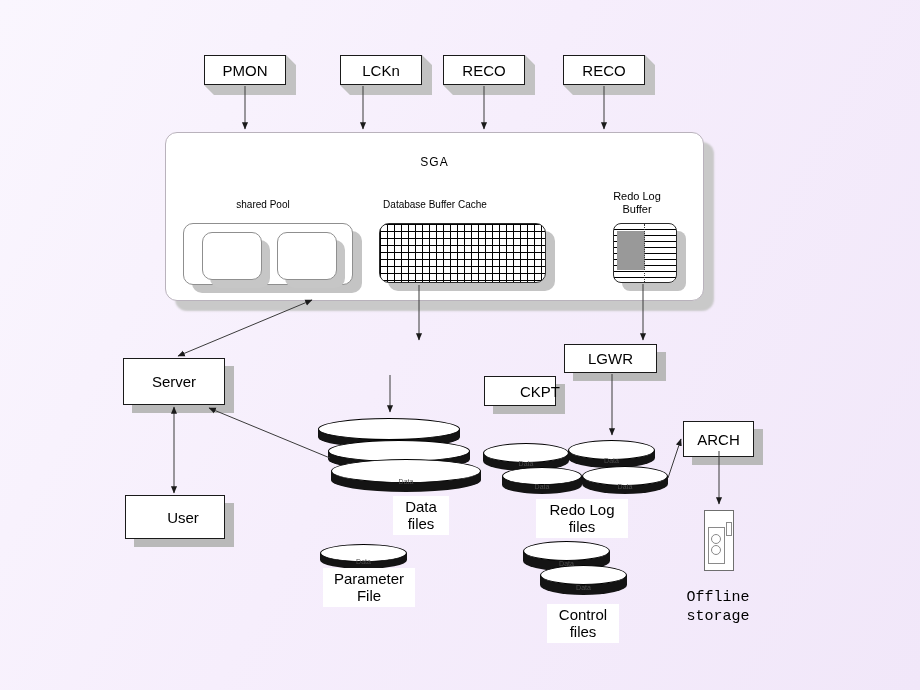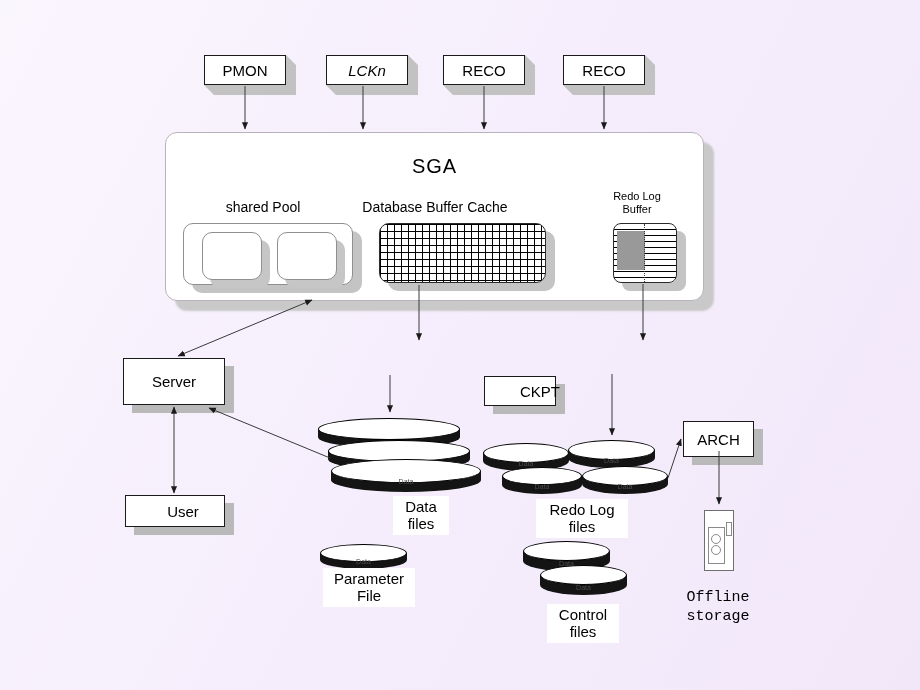--- a/index.html
+++ b/index.html
@@ -14,22 +14,22 @@
     clip-path:polygon(82px 0,92px 10px,92px 40px,10px 40px,0 30px,82px 30px);}
   .box3d .face{position:absolute;left:0;top:0;width:82px;height:30px;background:#fff;
     border:1px solid #1a1a1a;box-sizing:border-box;display:flex;align-items:center;justify-content:center;
     font-size:15px;}
   
   .pbox{position:absolute;background:#fff;border:1px solid #1a1a1a;box-sizing:border-box;
     box-shadow:9px 8px 0 #b9b9b9;display:flex;align-items:center;justify-content:center;font-size:15px;}
   
   .sga{position:absolute;left:165px;top:132px;width:537px;height:167px;background:#fff;
     border:1px solid #b9b2bc;border-radius:12px;box-shadow:10px 10px 2px #c9c9c9;}
-  .sga-title{position:absolute;left:0;right:0;top:22px;text-align:center;font-size:20px;letter-spacing:1px;}
-  .sga-label{position:absolute;transform:translateX(-50%);font-size:14px;white-space:nowrap;}
+  .sga-title{position:absolute;left:0;right:0;top:22px;text-align:center;font-size:12px;letter-spacing:1px;}
+  .sga-label{position:absolute;transform:translateX(-50%);font-size:10px;white-space:nowrap;}
   .sga-label-small{position:absolute;transform:translateX(-50%);font-size:11px;text-align:center;line-height:1.2;}
   .pool-outer{position:absolute;left:17px;top:90px;width:168px;height:60px;background:#fff;
     border:1px solid #8f8f8f;border-radius:10px;box-shadow:9px 8px 0 #c4c4c4;}
   .pool-inner{position:absolute;width:58px;height:46px;top:8px;background:#fff;border:1px solid #8f8f8f;
     border-radius:10px;box-shadow:8px 8px 0 #c6c6c6;}
   .grid-box{position:absolute;left:213px;top:90px;width:167px;height:60px;border:1px solid #2a2a2a;
     border-radius:10px;box-sizing:border-box;box-shadow:9px 8px 0 #c4c4c4;
     background:
       repeating-linear-gradient(to right,#000 0 1px,transparent 1px 7px),
       repeating-linear-gradient(to bottom,#000 0 1px,transparent 1px 7px),#fff;}
@@ -57,21 +57,21 @@
 </style>
 </head>
 <body>
 
 <div class="stage">
 
   <div class="box3d" style="left:204px;top:55px;">
     <div class="ext"></div>
     <div class="face">PMON</div>
   </div>
-  <div class="box3d" style="left:326px;top:55px;font-style:italic;">
+  <div class="box3d" style="left:340px;top:55px;">
     <div class="ext"></div>
     <div class="face">LCKn</div>
   </div>
   <div class="box3d" style="left:443px;top:55px;">
     <div class="ext"></div>
     <div class="face">RECO</div>
   </div>
   <div class="box3d" style="left:563px;top:55px;">
     <div class="ext"></div>
     <div class="face">RECO</div>
@@ -98,21 +98,24 @@
       <div class="redo-dotline"></div>
     </div>
   </div>
 
   <div class="pbox" style="left:123px;top:358px;width:102px;height:47px;">
     <span>Server</span>
   </div>
   <div class="pbox" style="left:484px;top:376px;width:72px;height:30px;padding-left:40px;">
     <span>CKPT</span>
   </div>
-  <div class="pbox" style="left:125px;top:495px;width:100px;height:32px;padding-left:16px;">
+  <div class="pbox" style="left:564px;top:344px;width:93px;height:29px;">
+    <span>LGWR</span>
+  </div>
+  <div class="pbox" style="left:125px;top:495px;width:100px;height:44px;padding-left:16px;">
     <span>User</span>
   </div>
   <div class="pbox" style="left:683px;top:421px;width:71px;height:36px;">
     <span>ARCH</span>
   </div>
 
   <div class="cyl" style="left:318px;top:418px;width:142px;height:30px;--r:11px;">
     <div class="cyl-body"></div>
       <div class="cyl-top"></div>
   </div>

